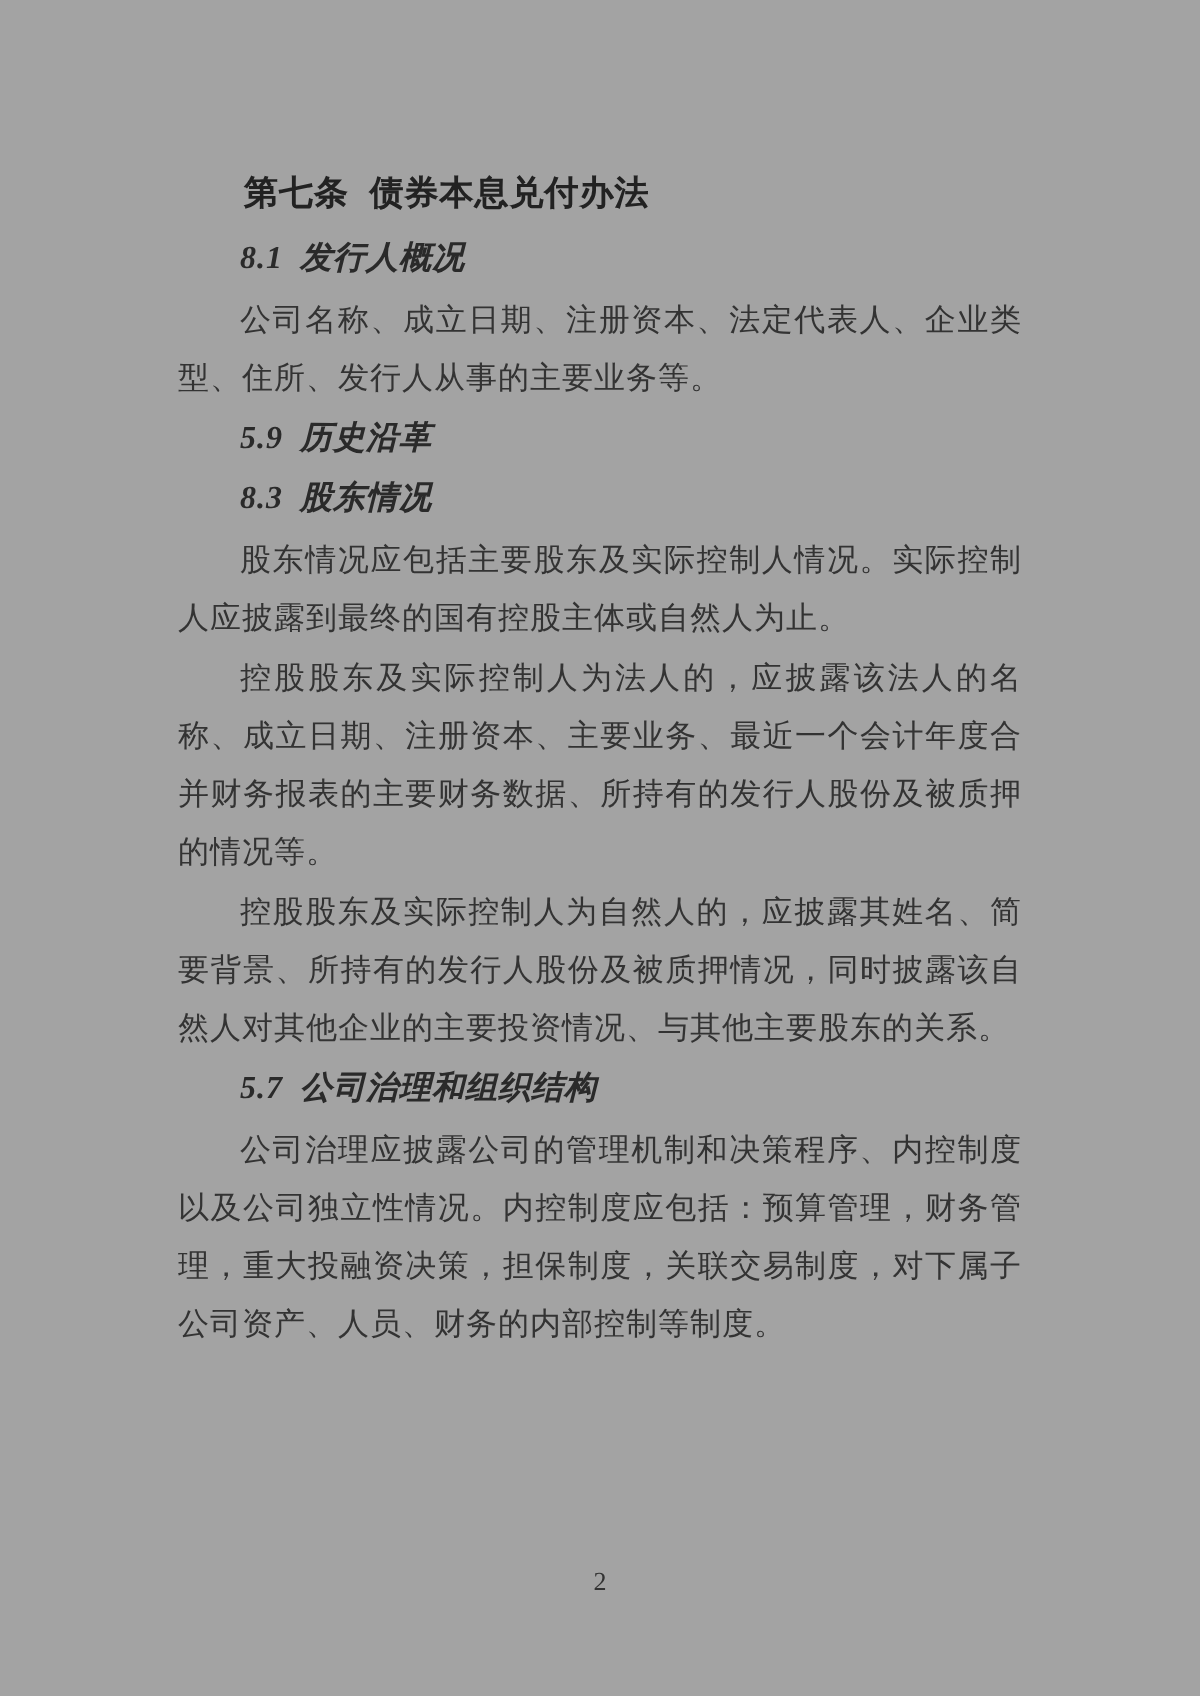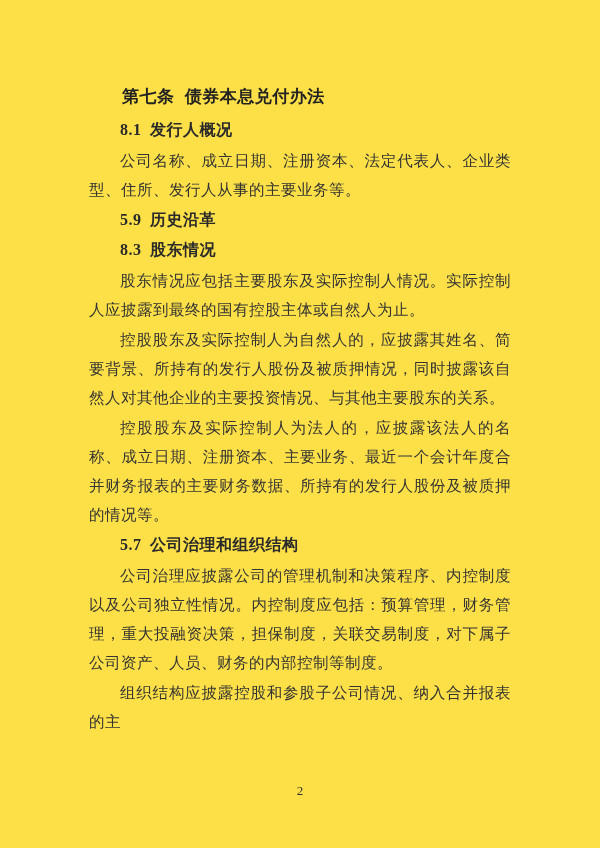--- a/index.html
+++ b/index.html
@@ -4,21 +4,21 @@
 <style>
   html, body {
     margin: 0;
     padding: 0;
     background: #ffffff;
   }
   .page {
     position: relative;
     width: 600px;
     height: 848px;
-    background: #fde047;
+    background: #a3a3a3;
     overflow: hidden;
     font-family: "Liberation Serif", serif;
     color: #303030;
   }
   .content {
     position: absolute;
     left: 88px;
     right: 88px;
     top: 78px;
   }
@@ -37,20 +37,21 @@
   .section-heading {
     margin: 0;
     font-size: 16px;
     font-weight: 700;
     line-height: 30px;
     text-indent: 2em;
     letter-spacing: 0.5px;
     word-spacing: 4px;
     color: #2a2a2a;
     font-family: "Liberation Serif", serif;
+    font-style: italic;
   }
   .body-para {
     margin: 1px;
     font-size: 15.5px;
     line-height: 29px;
     text-indent: 2em;
     text-align: justify;
     letter-spacing: 0.5px;
     color: #333333;
   }
@@ -74,23 +75,22 @@
     <h1 class="article-heading">第七条 债券本息兑付办法</h1>
 
 
     <h2 class="section-heading">8.1 发行人概况</h2>
     <p class="body-para">公司名称、成立日期、注册资本、法定代表人、企业类型、住所、发行人从事的主要业务等。</p>
 
     <h2 class="section-heading">5.9 历史沿革</h2>
 
     <h2 class="section-heading">8.3 股东情况</h2>
     <p class="body-para">股东情况应包括主要股东及实际控制人情况。实际控制人应披露到最终的国有控股主体或自然人为止。</p>
+    <p class="body-para">控股股东及实际控制人为法人的，应披露该法人的名称、成立日期、注册资本、主要业务、最近一个会计年度合并财务报表的主要财务数据、所持有的发行人股份及被质押的情况等。</p>
     <p class="body-para">控股股东及实际控制人为自然人的，应披露其姓名、简要背景、所持有的发行人股份及被质押情况，同时披露该自然人对其他企业的主要投资情况、与其他主要股东的关系。</p>
-    <p class="body-para">控股股东及实际控制人为法人的，应披露该法人的名称、成立日期、注册资本、主要业务、最近一个会计年度合并财务报表的主要财务数据、所持有的发行人股份及被质押的情况等。</p>
 
     <h2 class="section-heading">5.7 公司治理和组织结构</h2>
     <p class="body-para">公司治理应披露公司的管理机制和决策程序、内控制度以及公司独立性情况。内控制度应包括：预算管理，财务管理，重大投融资决策，担保制度，关联交易制度，对下属子公司资产、人员、财务的内部控制等制度。</p>
-    <p class="body-para">组织结构应披露控股和参股子公司情况、纳入合并报表的主</p>
 
   </div>
 
   <div class="page-number">2</div>
 </div>
 
 </body></html>

